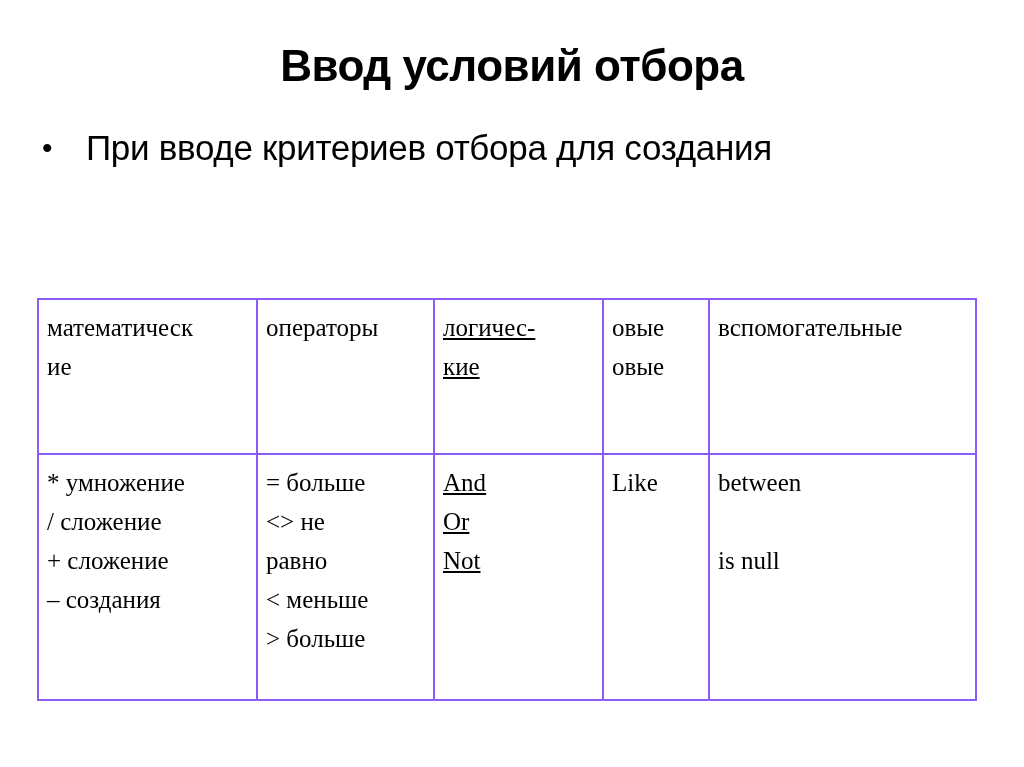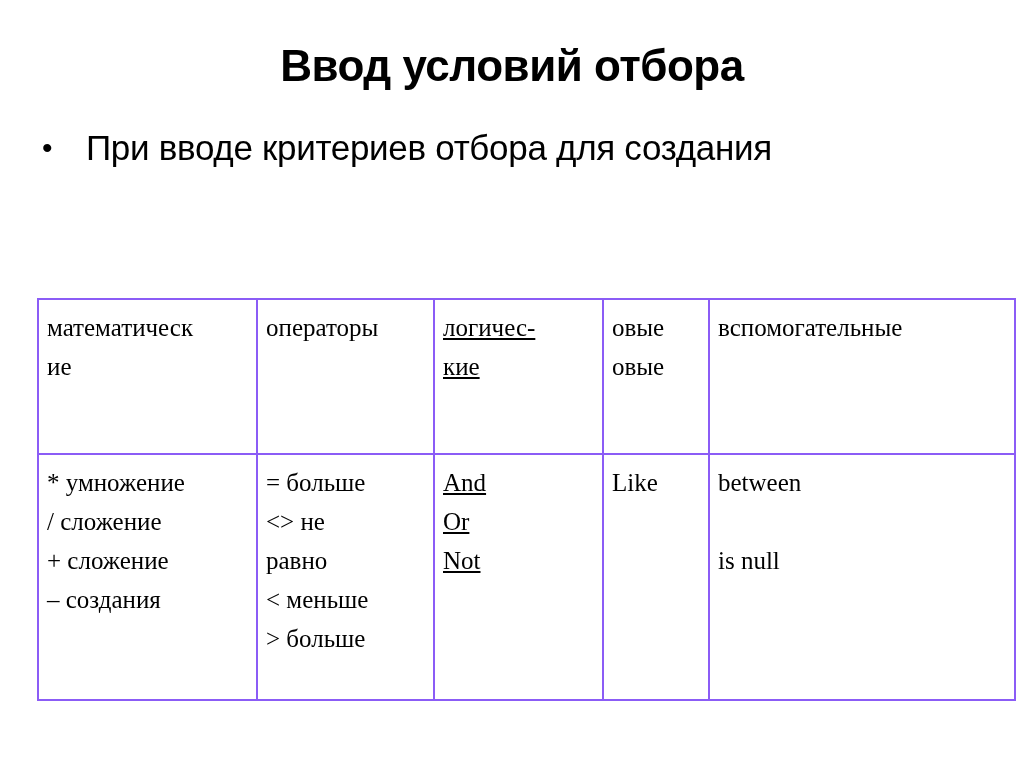--- a/index.html
+++ b/index.html
@@ -65,21 +65,21 @@
       vertical-align: top;
       padding: 8px 8px 17px 8px;
       box-sizing: border-box;
     }
     .ops-table tr.head-row td { height: 155px; }
     .ops-table tr.body-row td { height: 246px; }
     .col-0 { width: 219px; }
     .col-1 { width: 177px; }
     .col-2 { width: 169px; text-decoration: underline; }
     .col-3 { width: 106px; }
-    .col-4 { width: 306px; border-radius: 22px; }
+    .col-4 { width: 267px; border-radius: 22px; }
     .line {
       display: block;
       white-space: nowrap;
       min-height: 39px;
     }
   </style>
 </head>
 <body>
 
 <h1 class="slide-title">Ввод условий отбора</h1>

